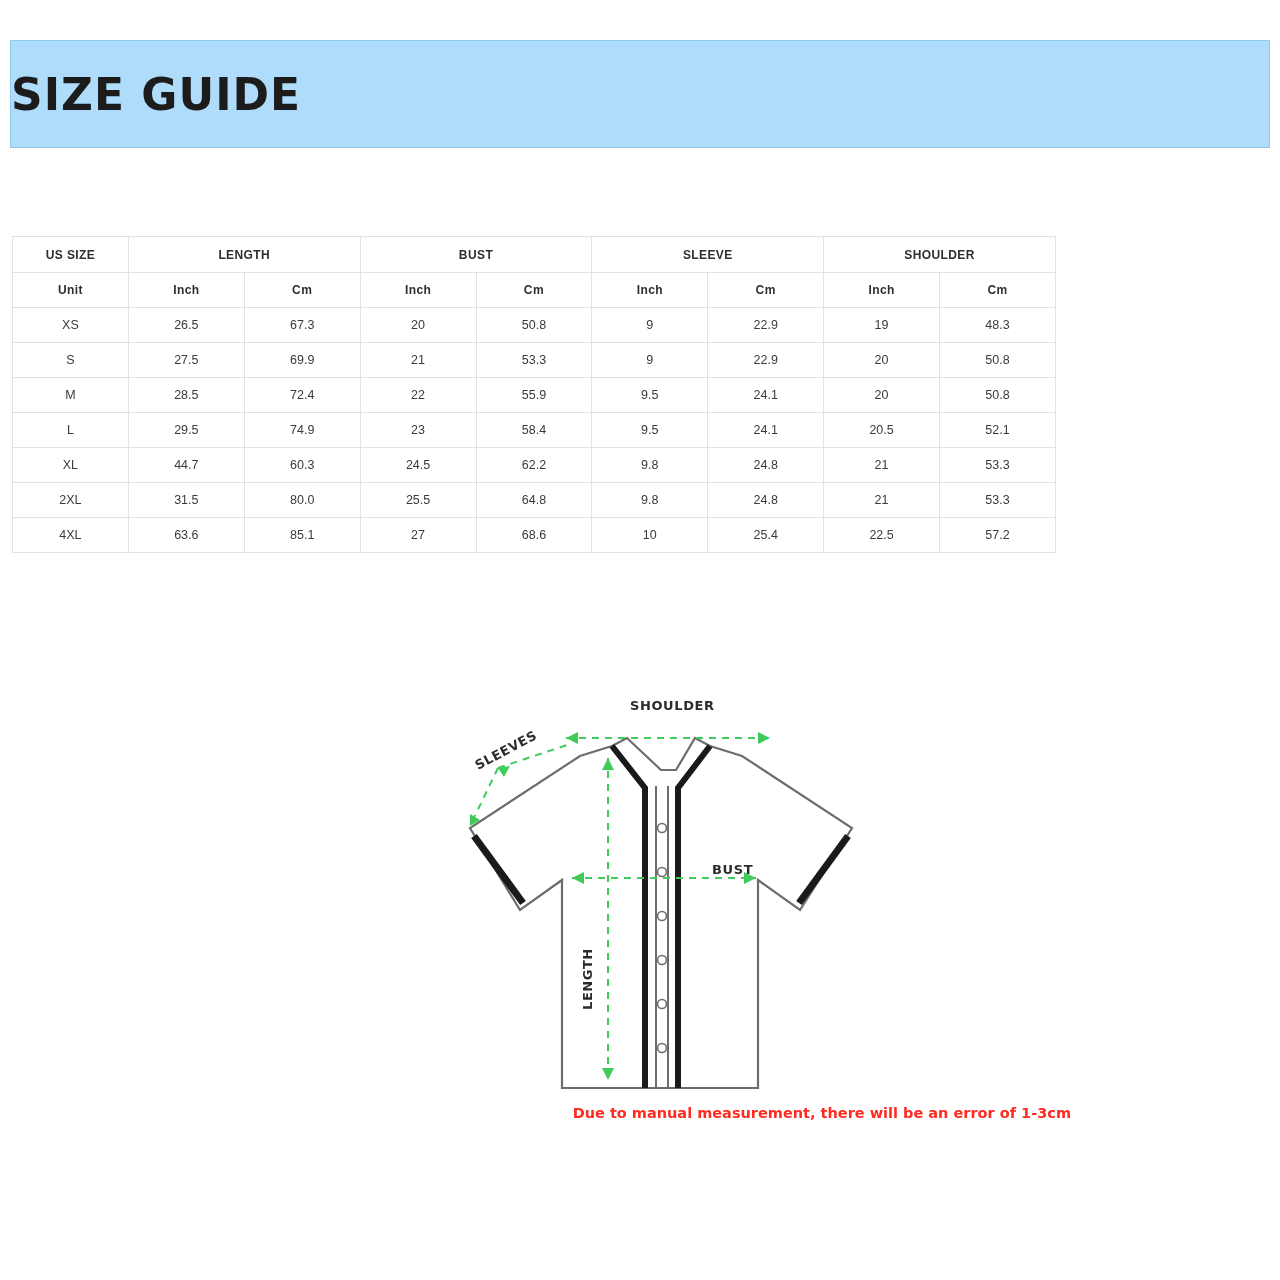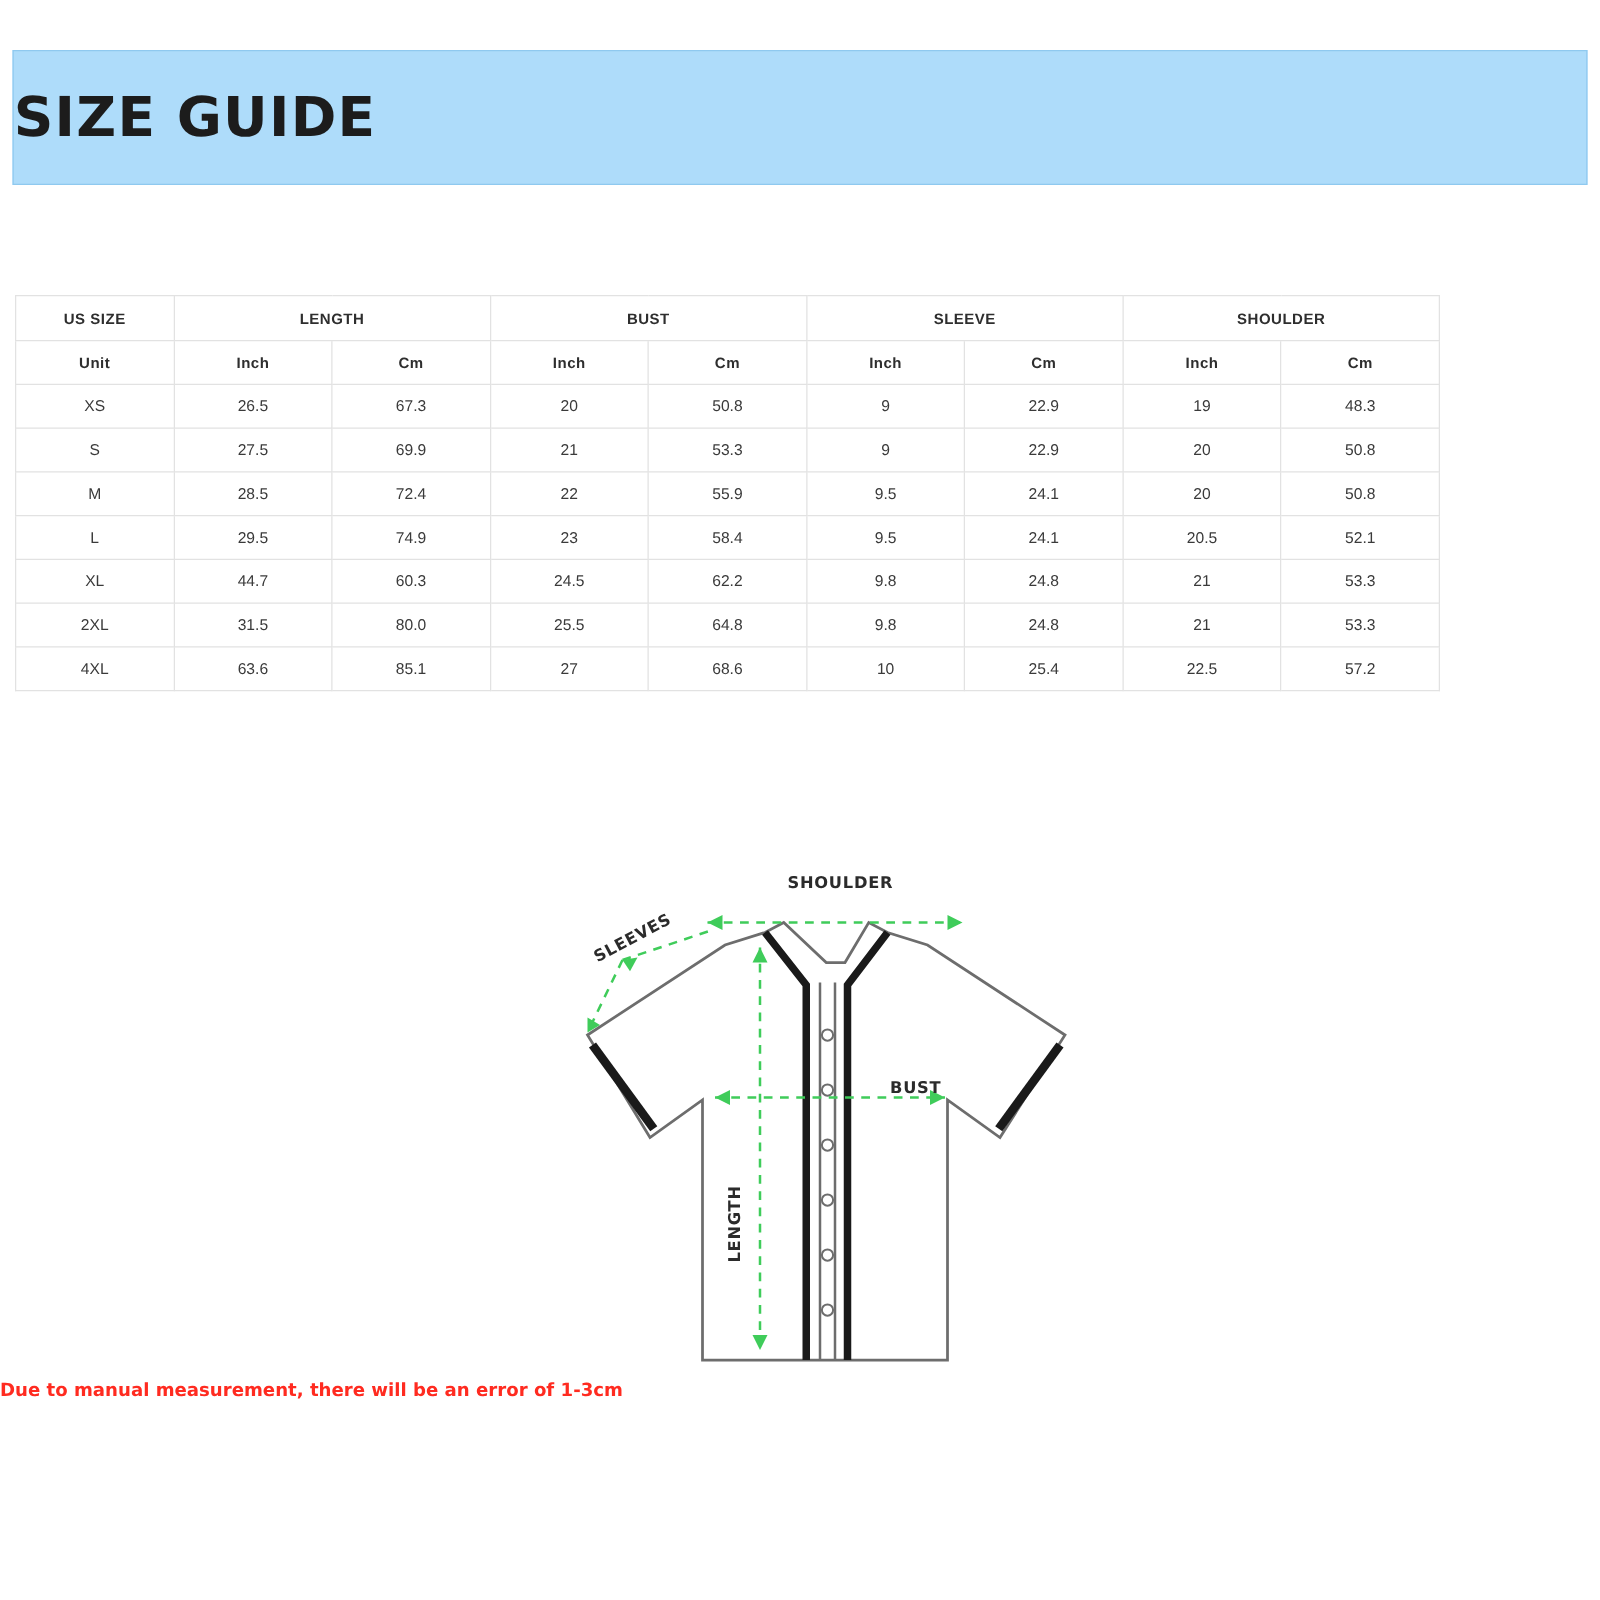--- a/index.html
+++ b/index.html
@@ -40,21 +40,21 @@
     letter-spacing: 1px;
     color: #1c1c1c;
     font-family: "DejaVu Sans", sans-serif;
   }
 
   
   .table-wrap {
     position: absolute;
     left: 12px;
     top: 236px;
-    width: 1140px;
+    width: 1044px;
   }
   table.size-table {
     border-collapse: collapse;
     width: 100%;
     table-layout: fixed;
   }
   table.size-table th,
   table.size-table td {
     border: 1px solid #e2e2e2;
     text-align: center;
@@ -80,25 +80,26 @@
     left: 0;
     top: 660px;
     width: 1280px;
     height: 480px;
   }
   .note {
     position: absolute;
     left: 0;
     top: 1105px;
     width: 1048px;
-    text-align: left;
+    text-align: right;
     font-size: 14.5px;
     font-weight: bold;
     color: #ff2b20;
     font-family: "DejaVu Sans", sans-serif;
+    padding-left: 23px;
   }
   .lbl {
     font-family: "DejaVu Sans", sans-serif;
     font-weight: bold;
     font-size: 13px;
     fill: #2b2b2b;
     letter-spacing: 0.6px;
   }
 </style>
 </head>

